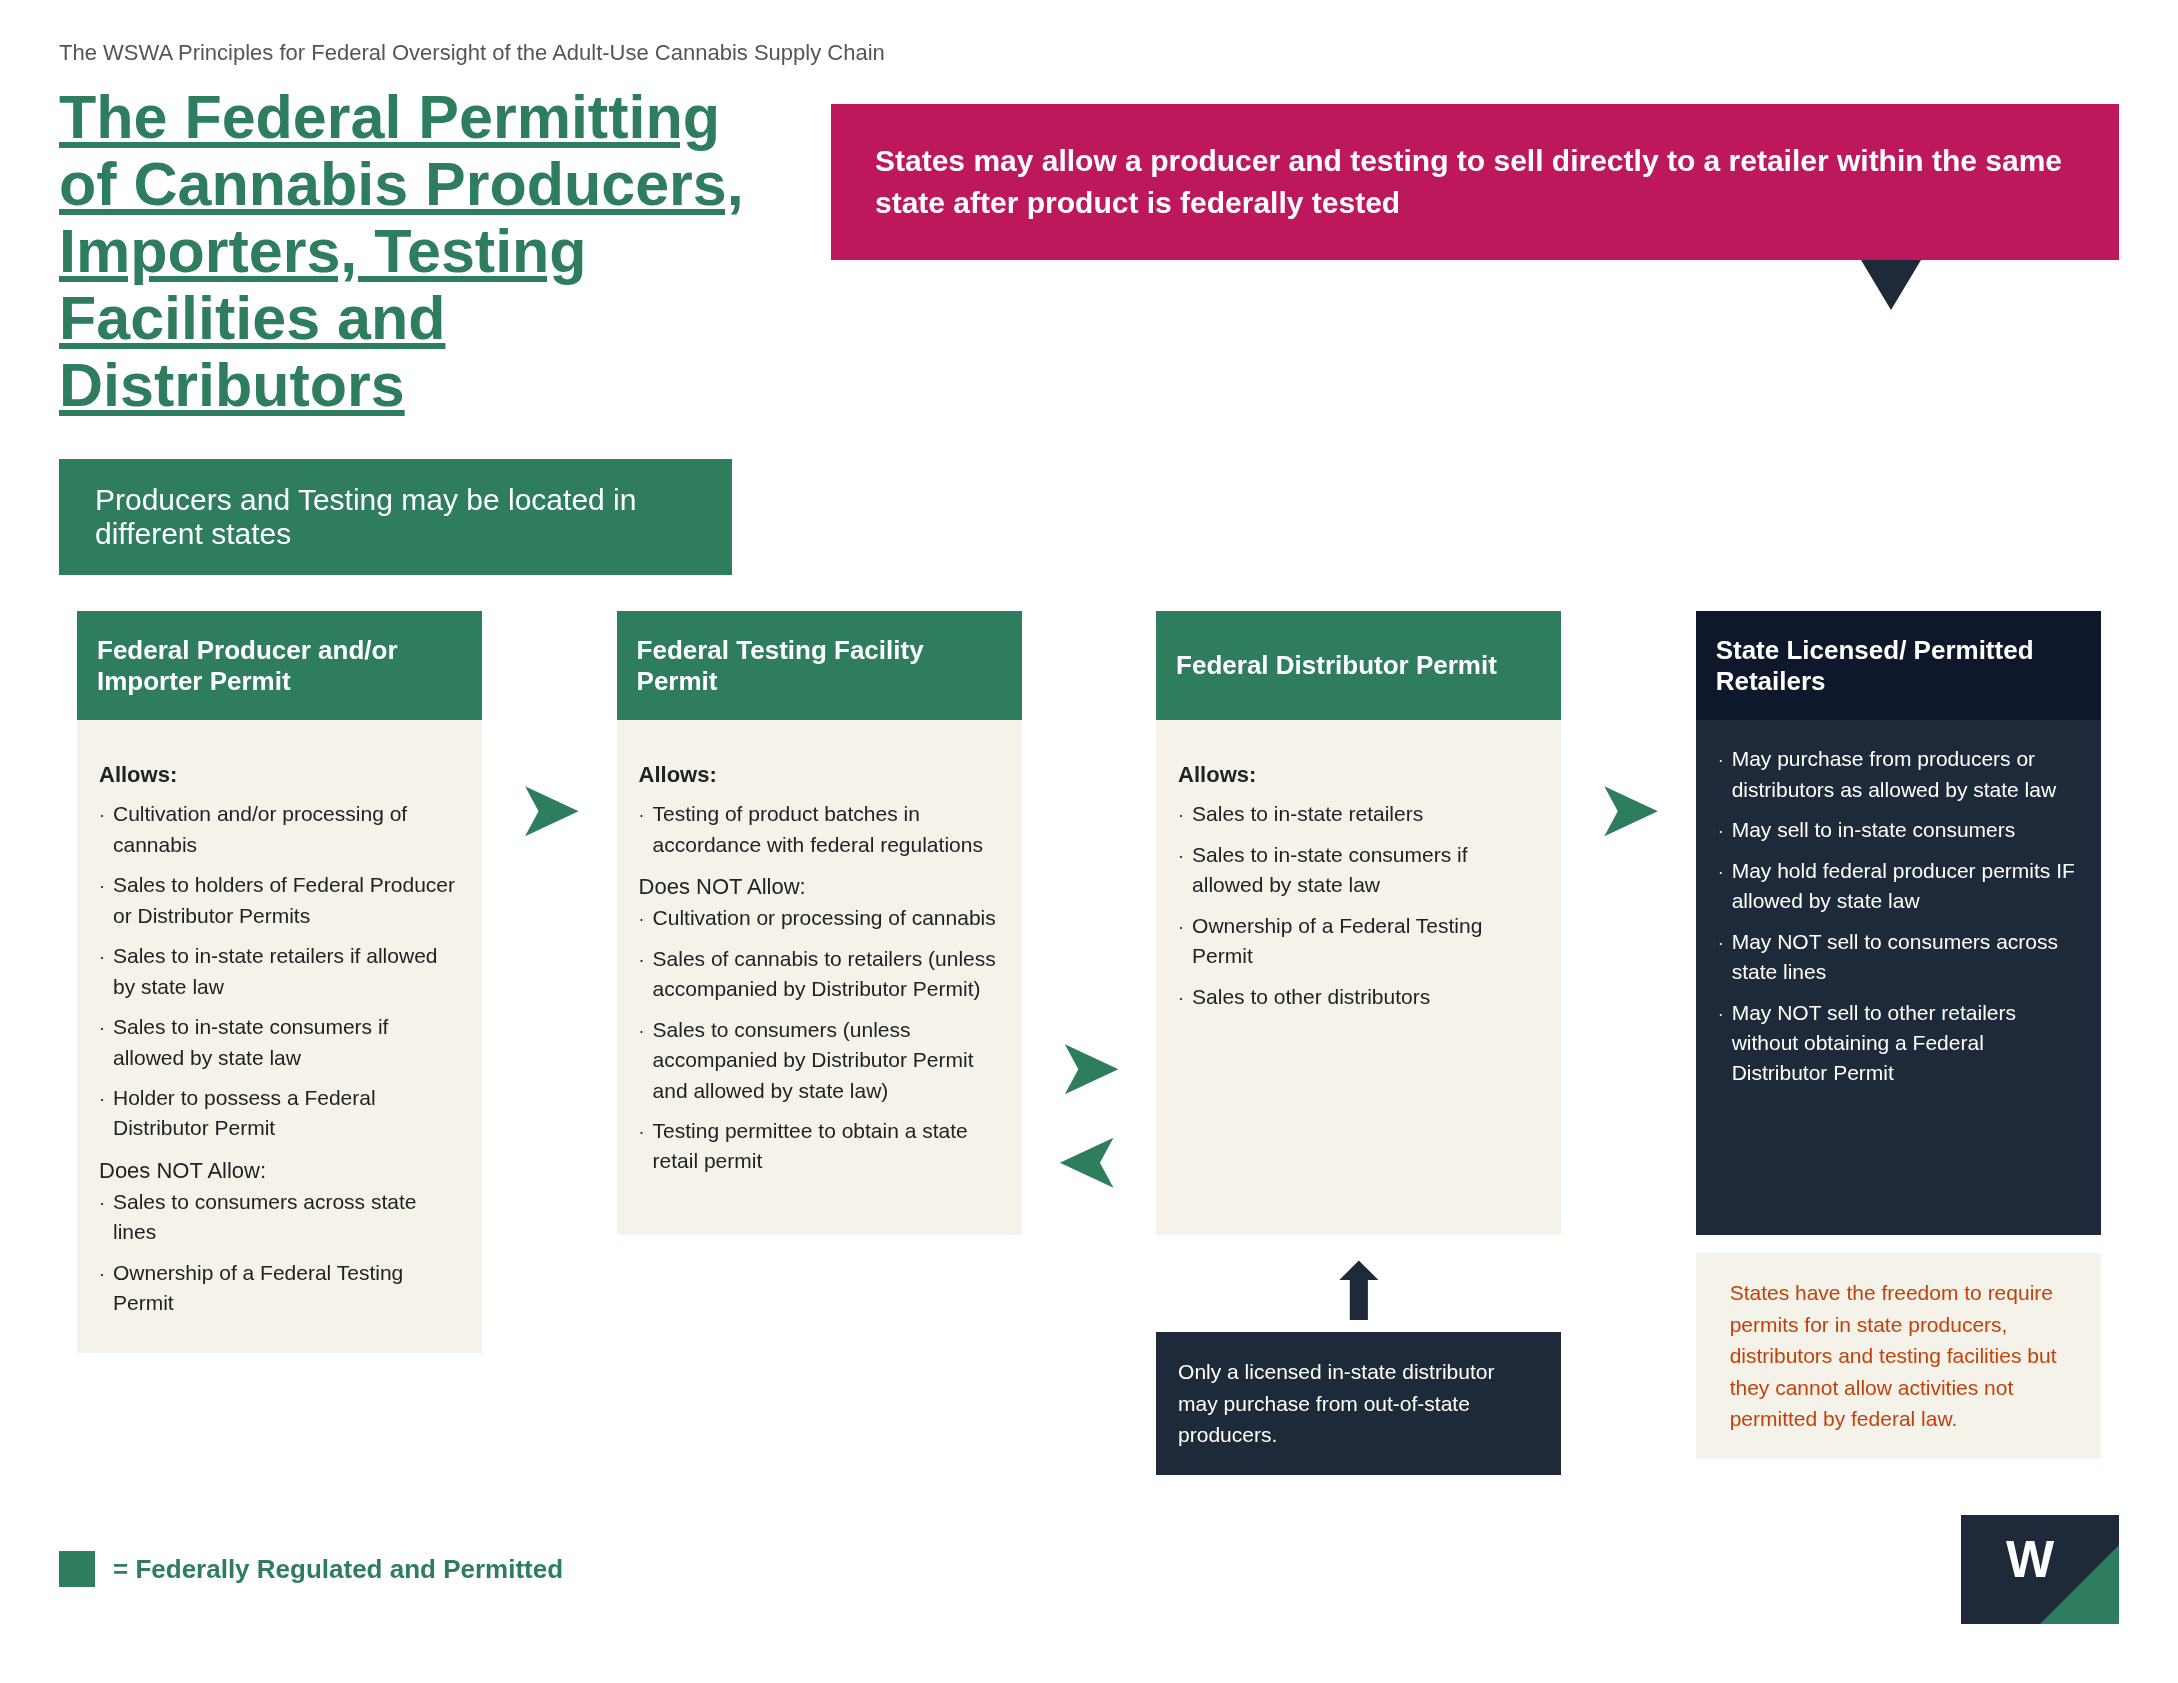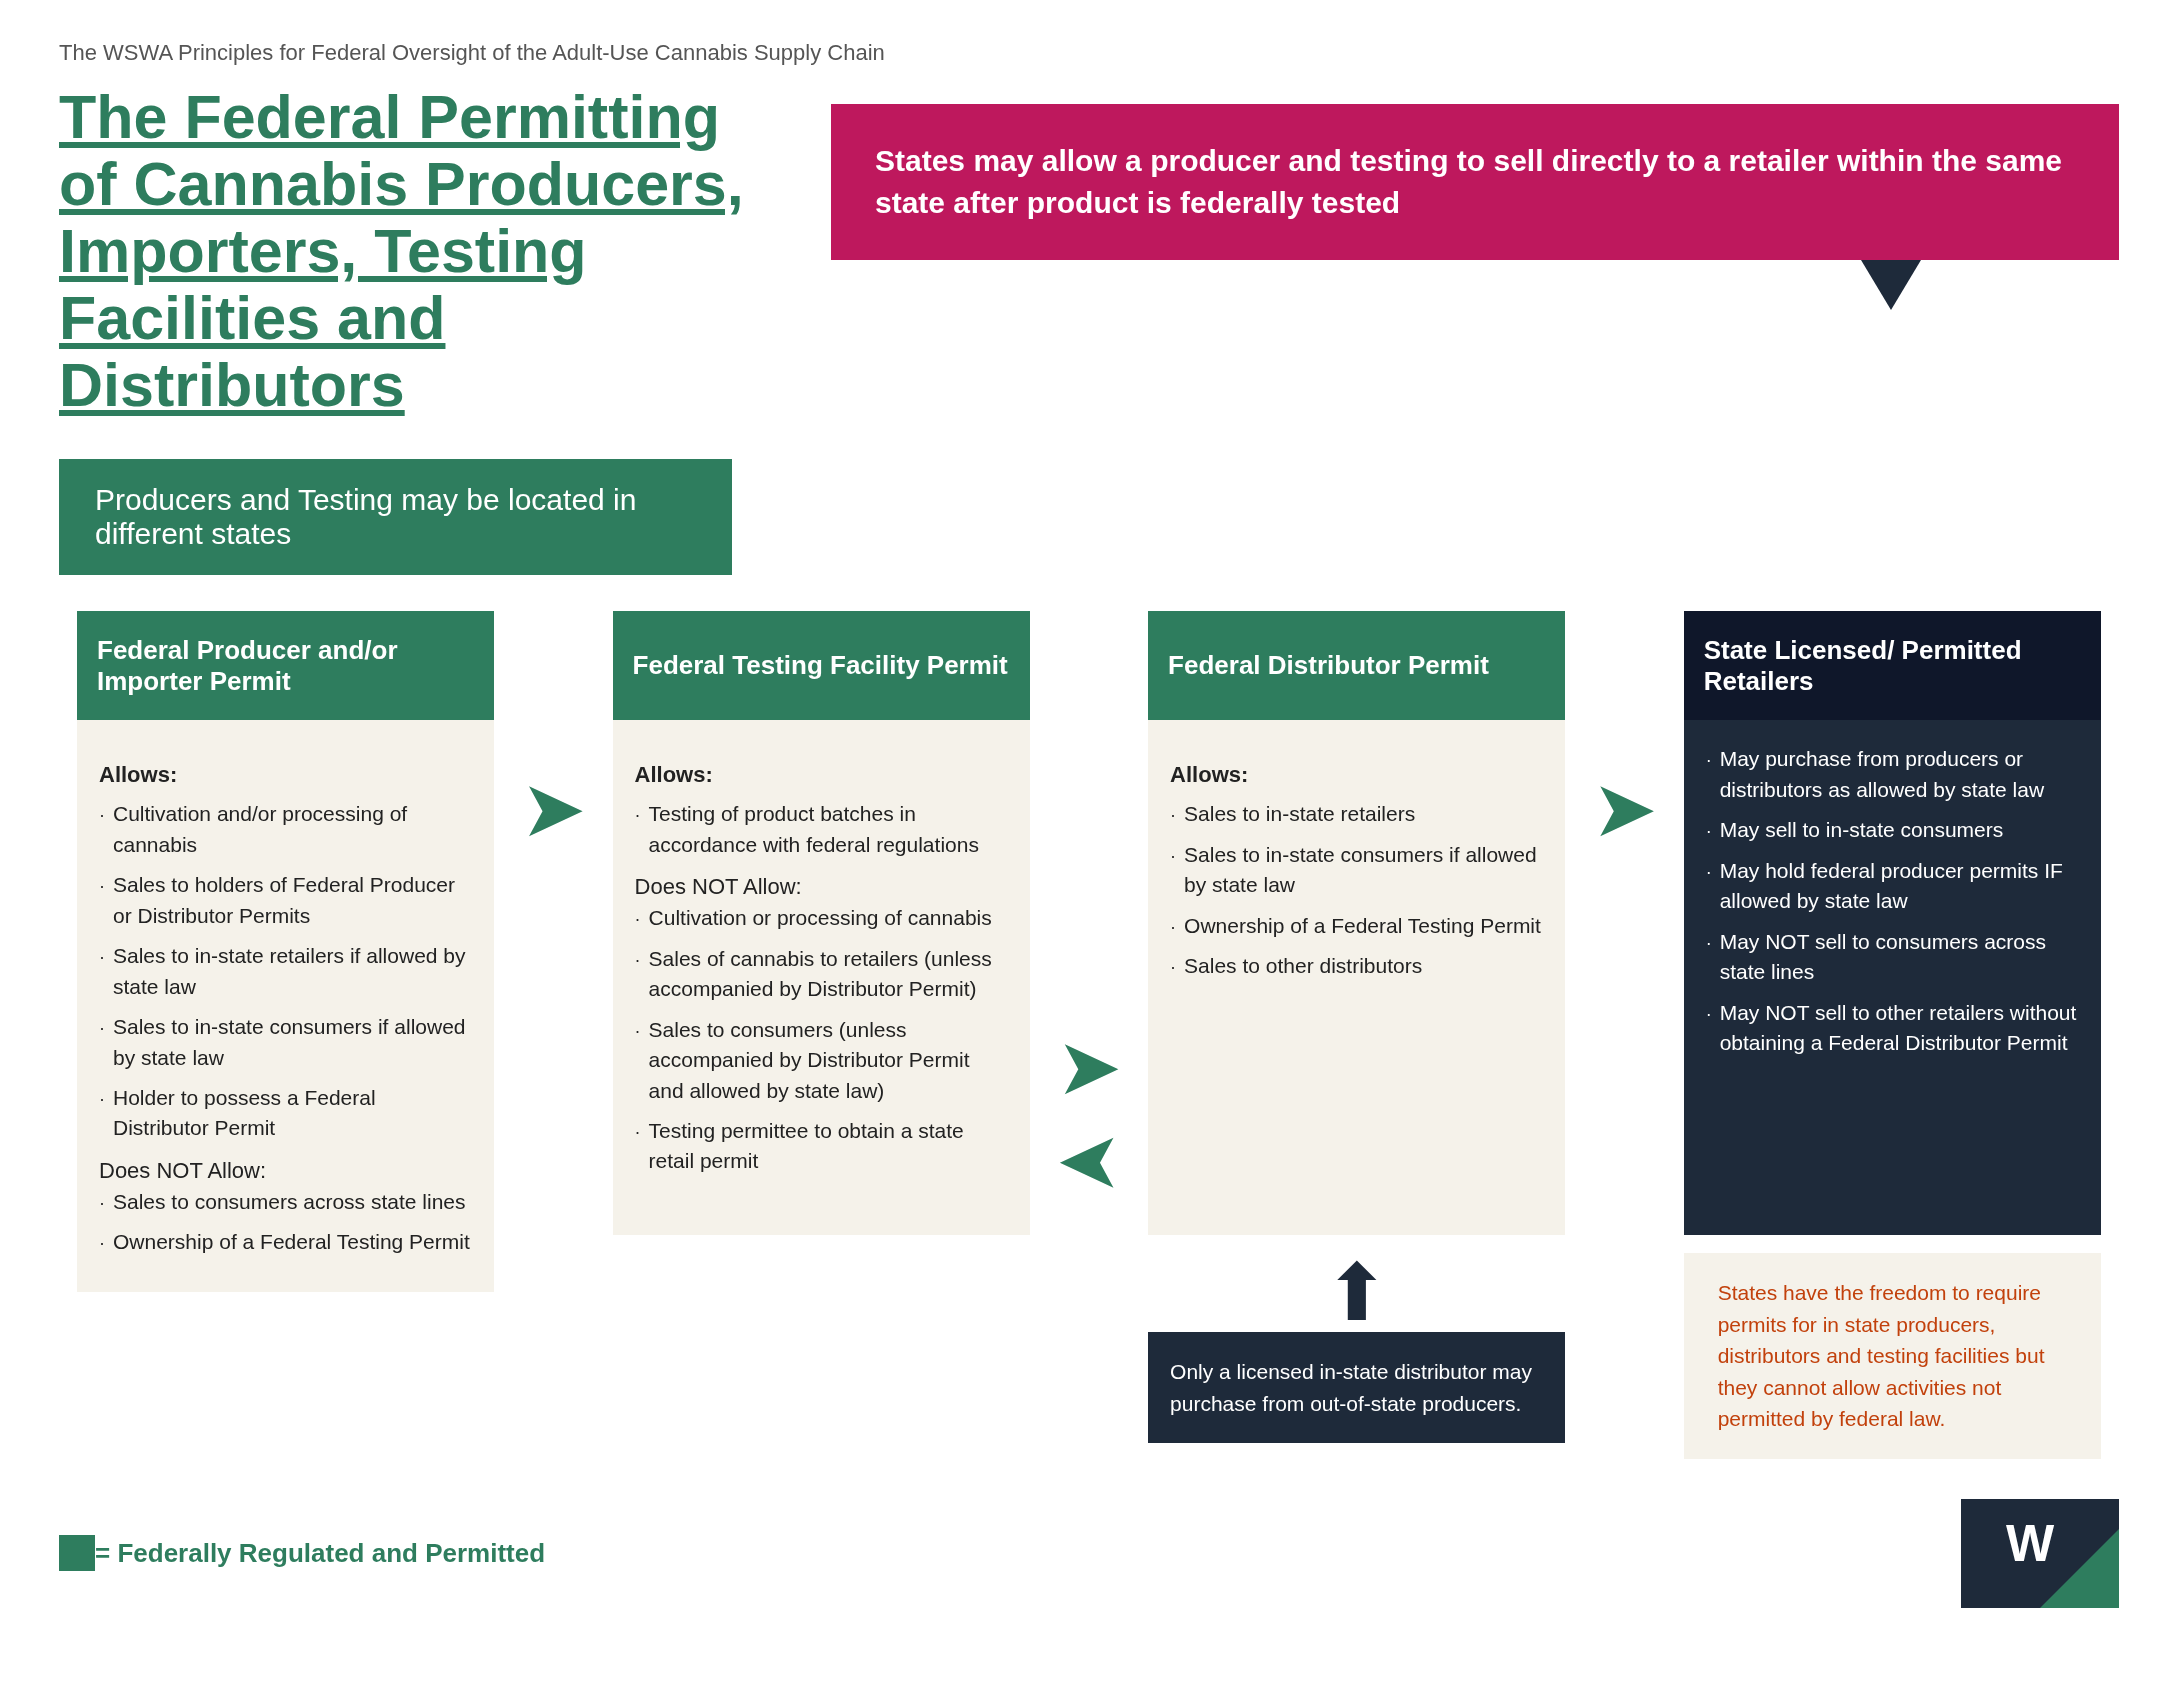--- a/index.html
+++ b/index.html
@@ -57,21 +57,21 @@
       background: #2e7d5e;
       color: #fff;
       font-size: 30px;
       font-weight: 400;
       padding: 24px 36px;
       max-width: 673px;
       margin-bottom: 36px;
     }
     .columns-wrapper {
       display: flex;
-      gap: 8px;
+      gap: 16px;
       align-items: flex-start;
       margin-bottom: 40px;
     }
     .column {
       flex: 1;
       min-width: 0;
       padding: 0 18px;
       position: relative;
     }
     .column-header {
@@ -158,20 +158,21 @@
     }
     .footer-row {
       display: flex;
       align-items: center;
       justify-content: space-between;
       margin-top: 30px;
     }
     .footer-legend {
       display: flex;
       align-items: center;
+      gap: 18px;
       font-size: 26px;
       font-weight: 800;
       color: #2e7d5e;
     }
     .legend-box {
       width: 36px;
       height: 36px;
       background: #2e7d5e;
       flex-shrink: 0;
     }

